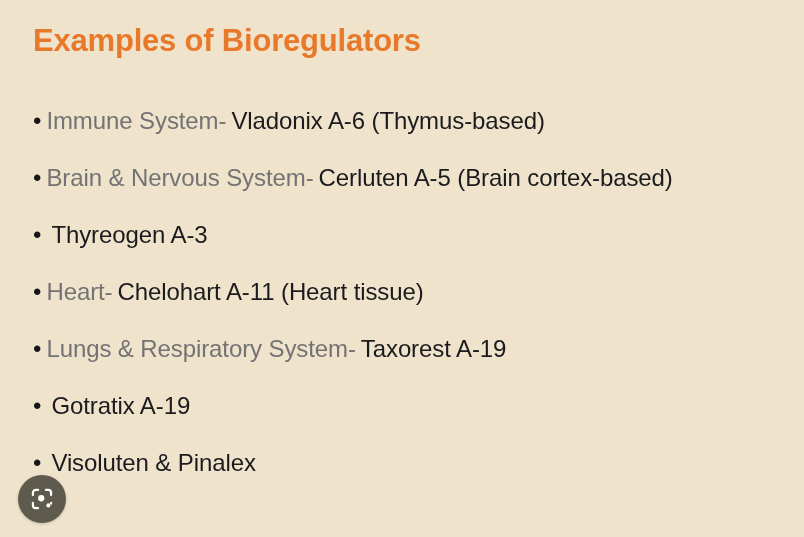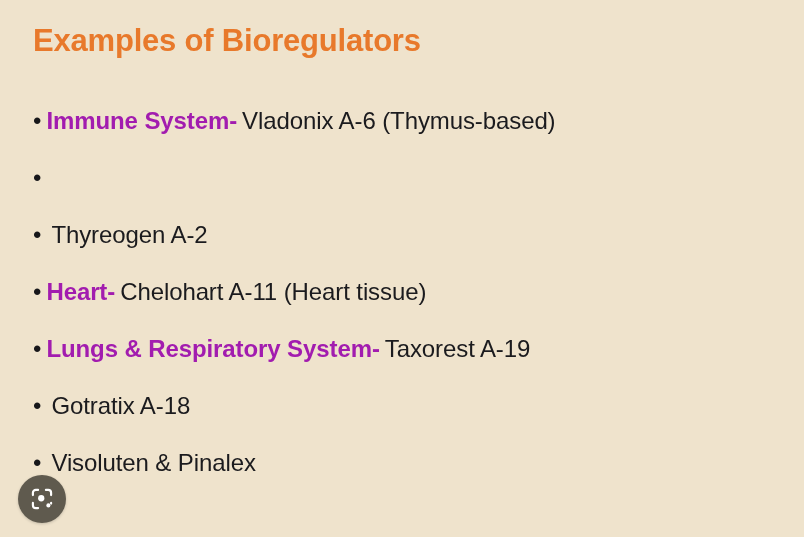--- a/index.html
+++ b/index.html
@@ -57,22 +57,22 @@
     color: #17171a;
   }
   .bullet-dot {
     display: inline-block;
     font-size: 24px;
     line-height: 30px;
     color: #17171a;
     margin-right: 5px;
   }
   .item-label {
-    font-weight: 700;
-    color: #a21caf;
+    font-weight: 400;
+    color: #737373;
     letter-spacing: -0.1px;
   }
   .item-value {
     font-weight: 400;
     color: #1b1b1e;
     letter-spacing: -0.1px;
     margin-left: 5px;
   }
 
   
@@ -106,42 +106,44 @@
   <ul class="bio-list">
 
     <li class="bio-item">
       <span class="bullet-dot">•</span>
       <span class="item-label">Immune System-</span>
       <span class="item-value">Vladonix A-6 (Thymus-based)</span>
     </li>
 
     <li class="bio-item">
       <span class="bullet-dot">•</span>
+      <span class="item-label">Brain &amp; Nervous System-</span>
+      <span class="item-value">Cerluten A-5 (Brain cortex-based)</span>
     </li>
 
     <li class="bio-item">
       <span class="bullet-dot">•</span>
-      <span class="item-value">Thyreogen A-2</span>
+      <span class="item-value">Thyreogen A-3</span>
     </li>
 
     <li class="bio-item">
       <span class="bullet-dot">•</span>
       <span class="item-label">Heart-</span>
       <span class="item-value">Chelohart A-11 (Heart tissue)</span>
     </li>
 
     <li class="bio-item">
       <span class="bullet-dot">•</span>
       <span class="item-label">Lungs &amp; Respiratory System-</span>
       <span class="item-value">Taxorest A-19</span>
     </li>
 
     <li class="bio-item">
       <span class="bullet-dot">•</span>
-      <span class="item-value">Gotratix A-18</span>
+      <span class="item-value">Gotratix A-19</span>
     </li>
 
     <li class="bio-item">
       <span class="bullet-dot">•</span>
       <span class="item-value">Visoluten &amp; Pinalex</span>
     </li>
 
   </ul>
 
   <button class="lens-button">

